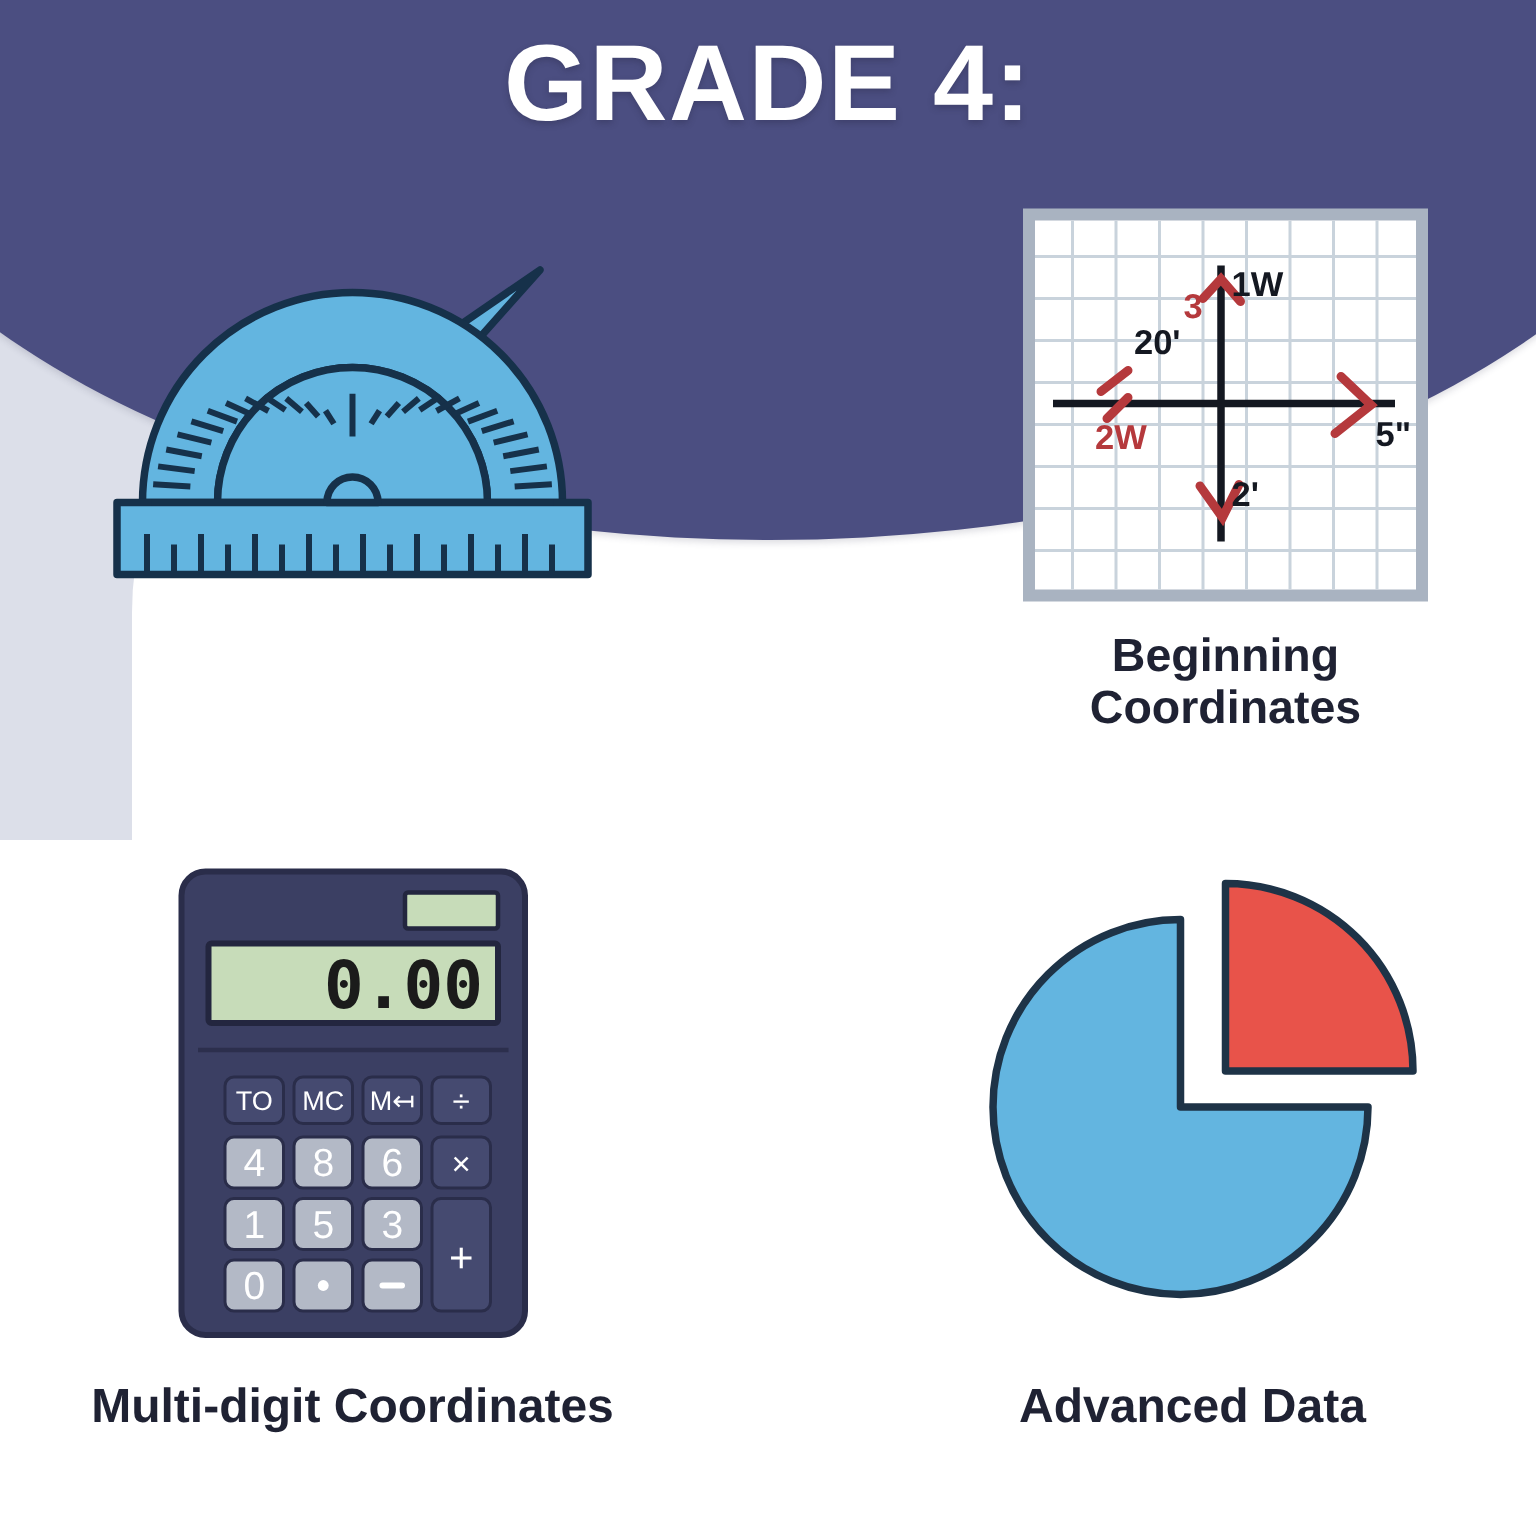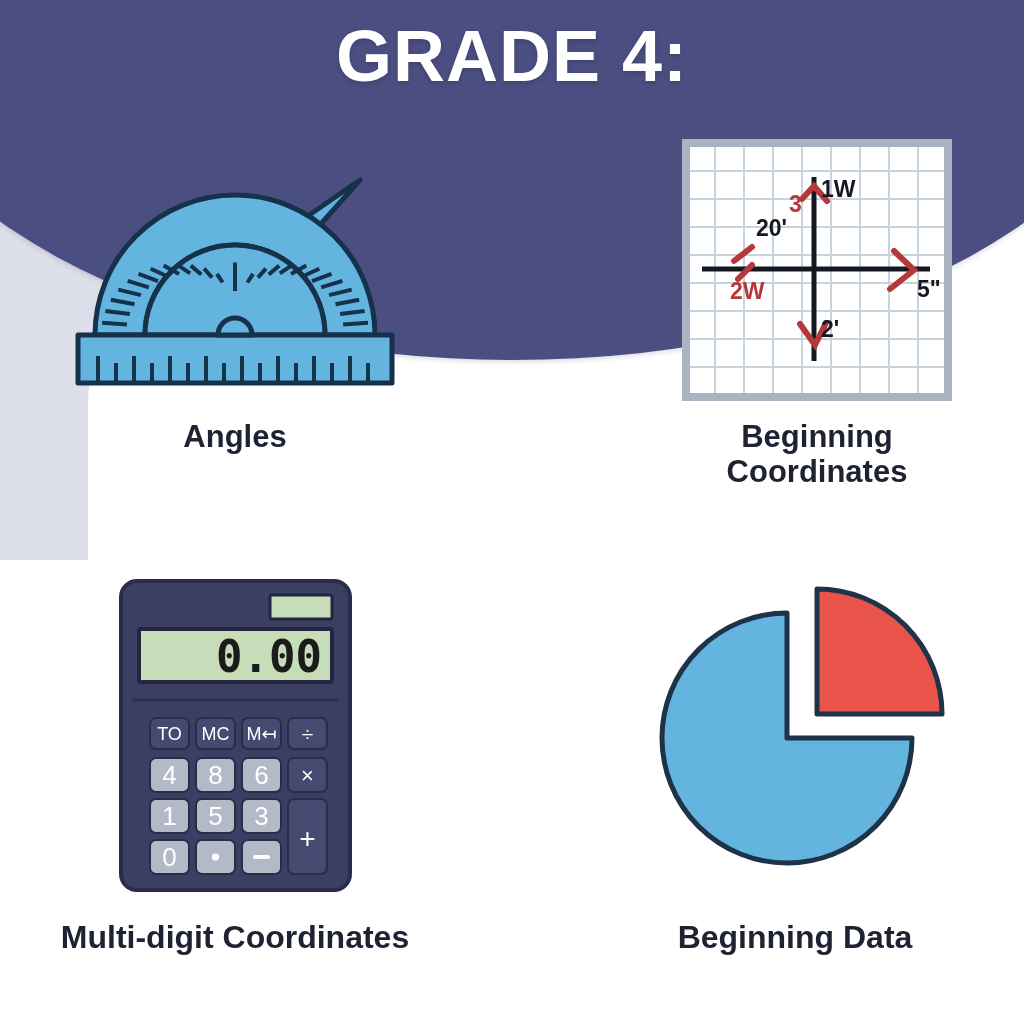--- a/index.html
+++ b/index.html
@@ -189,21 +189,20 @@
             <line x1="190" y1="238" x2="190" y2="218"></line>
             <line x1="208" y1="238" x2="208" y2="211"></line>
             <line x1="226" y1="238" x2="226" y2="218"></line>
             <line x1="244" y1="238" x2="244" y2="211"></line>
             <line x1="262" y1="238" x2="262" y2="218"></line>
             <line x1="280" y1="238" x2="280" y2="211"></line>
             <line x1="298" y1="238" x2="298" y2="218"></line>
           </g>
         </svg>
       </div>
-      <div class="caption">Angles</div>
     </div>
 
     <div class="cell cell-coordinates">
       <div class="art">
         <svg width="270" height="262" viewBox="0 0 270 262">
           <rect x="4" y="4" width="262" height="254" fill="#ffffff" stroke="#a9b3c1" stroke-width="8"></rect>
           <g stroke="#c9d3dc" stroke-width="2">
             <line x1="33" y1="8" x2="33" y2="254"></line>
             <line x1="62" y1="8" x2="62" y2="254"></line>
             <line x1="91" y1="8" x2="91" y2="254"></line>
@@ -314,17 +313,17 @@
       <div class="calc-wrap">
         <svg width="290" height="300" viewBox="0 0 290 300">
 
           <path d="M137 153 L137 28 A125 125 0 1 0 262 153 L137 153 Z" fill="#63b5e0" stroke="#1e3347" stroke-width="5" stroke-linejoin="round"></path>
 
           <g transform="translate(14,-11)">
             <path d="M153 140 L153 15 A125 125 0 0 1 278 140 Z" fill="#e8534a" stroke="#1e3347" stroke-width="5" stroke-linejoin="round"></path>
           </g>
         </svg>
       </div>
-      <div class="caption caption-data">Beginning Data</div>
+      <div class="caption caption-data">Advanced Data</div>
     </div>
 
   </div>
 </div>
 
 </body></html>

